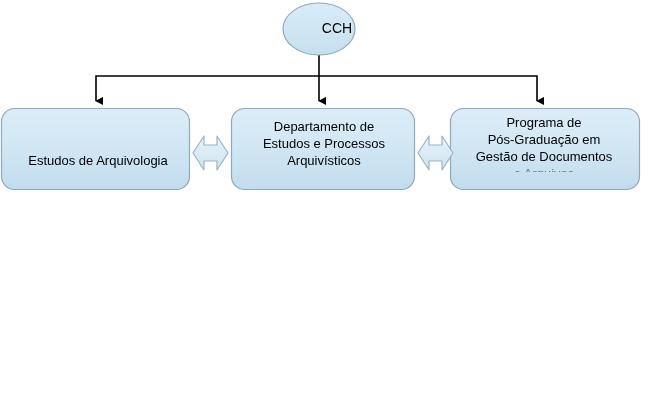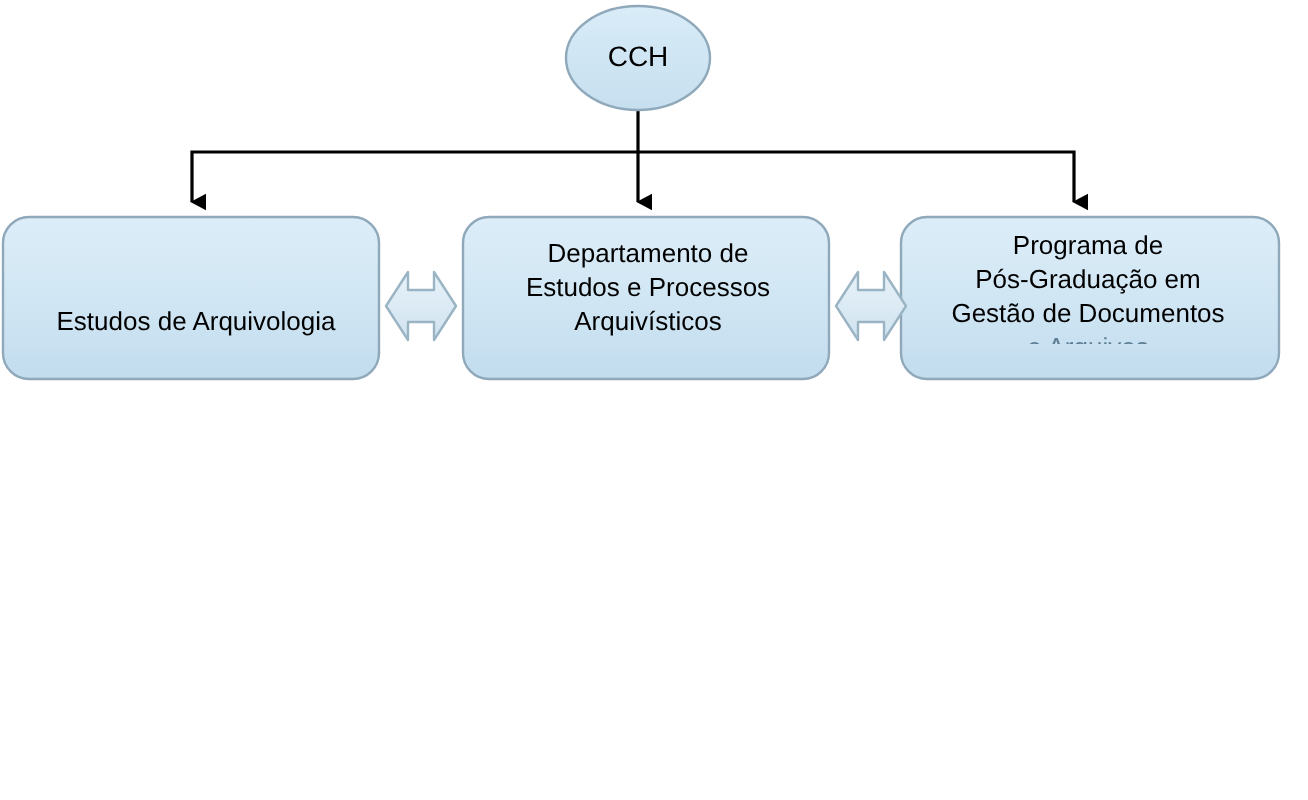--- a/index.html
+++ b/index.html
@@ -27,21 +27,21 @@
   .node-label {
     position: absolute;
     text-align: center;
     color: #000000;
     font-size: 13px;
     line-height: 17px;
     white-space: pre-line;
     pointer-events: none;
   }
   #root-node-label {
-    left: 283px;
+    left: 301px;
     top: 19px;
     width: 72px;
     font-size: 14px;
     line-height: 18px;
   }
   #unit-label-0 {
     left: 8px;
     top: 152px;
     width: 180px;
   }

